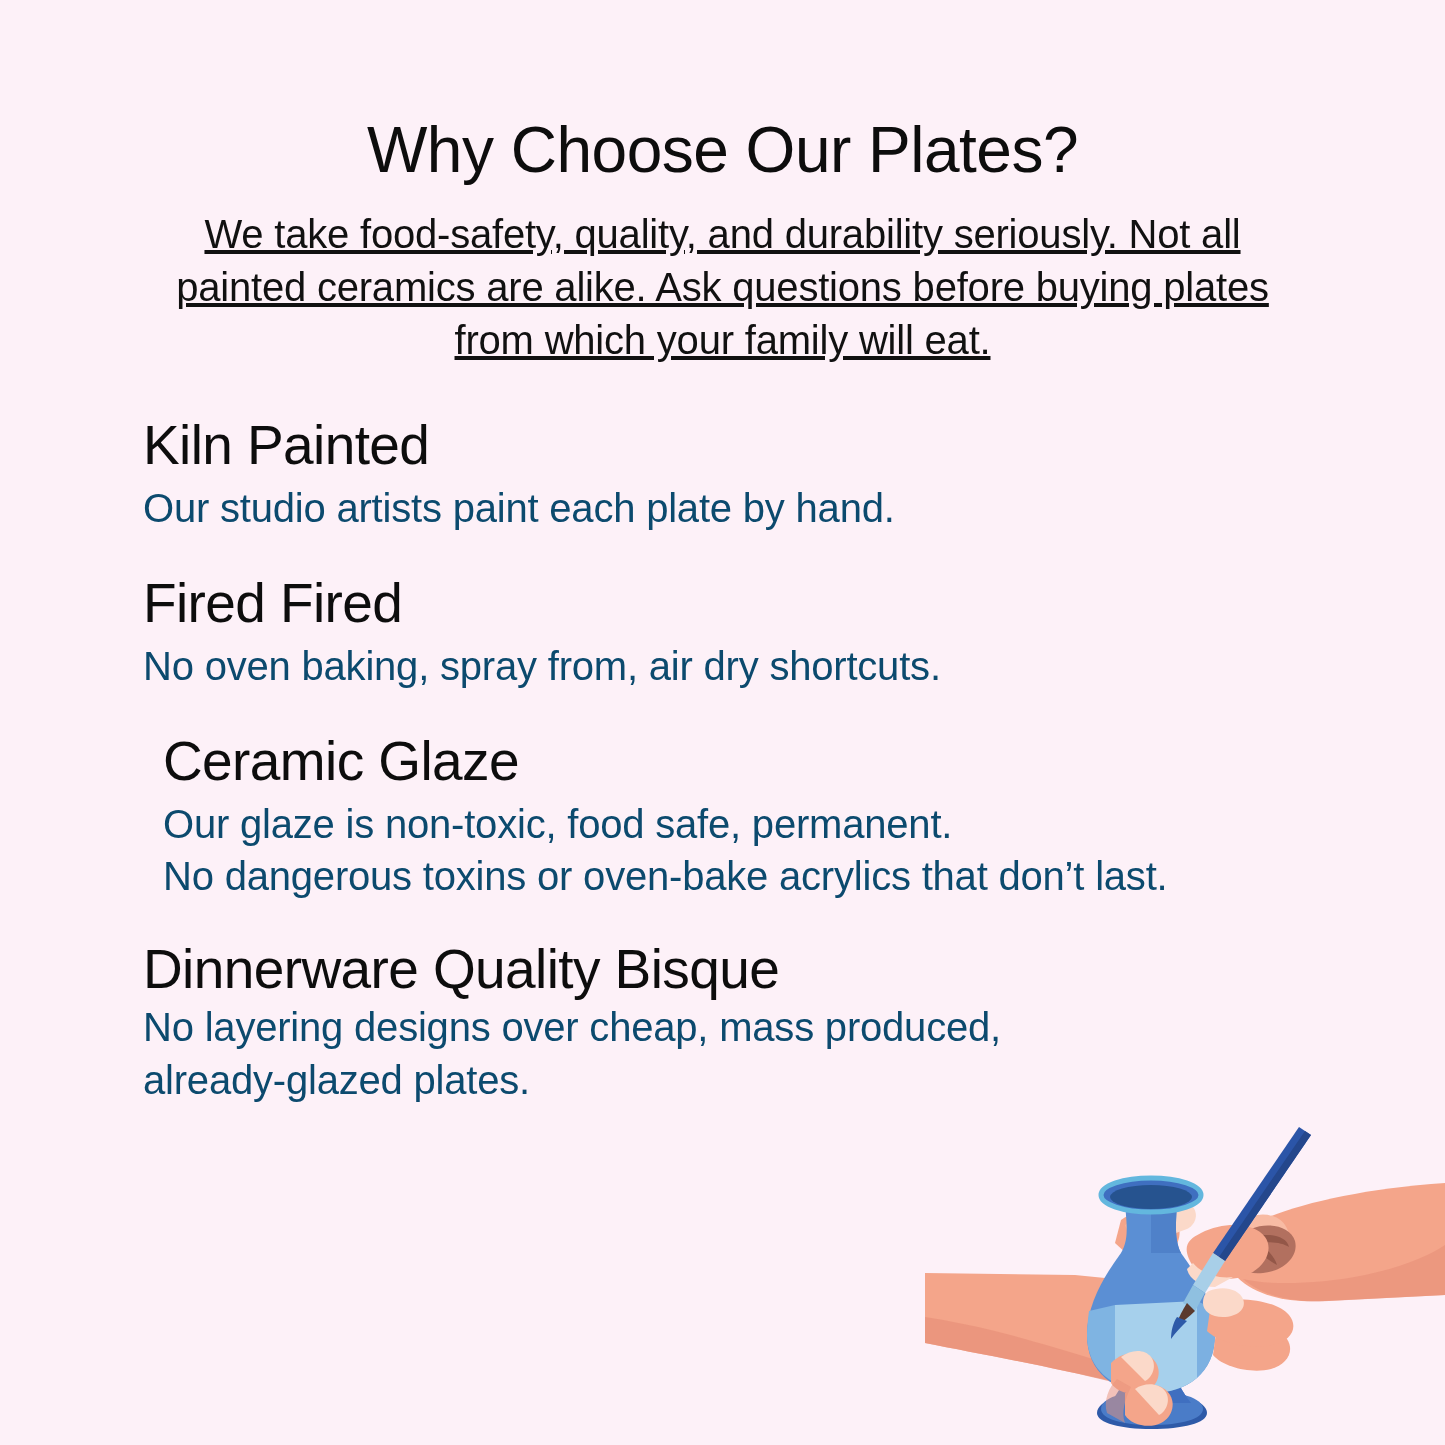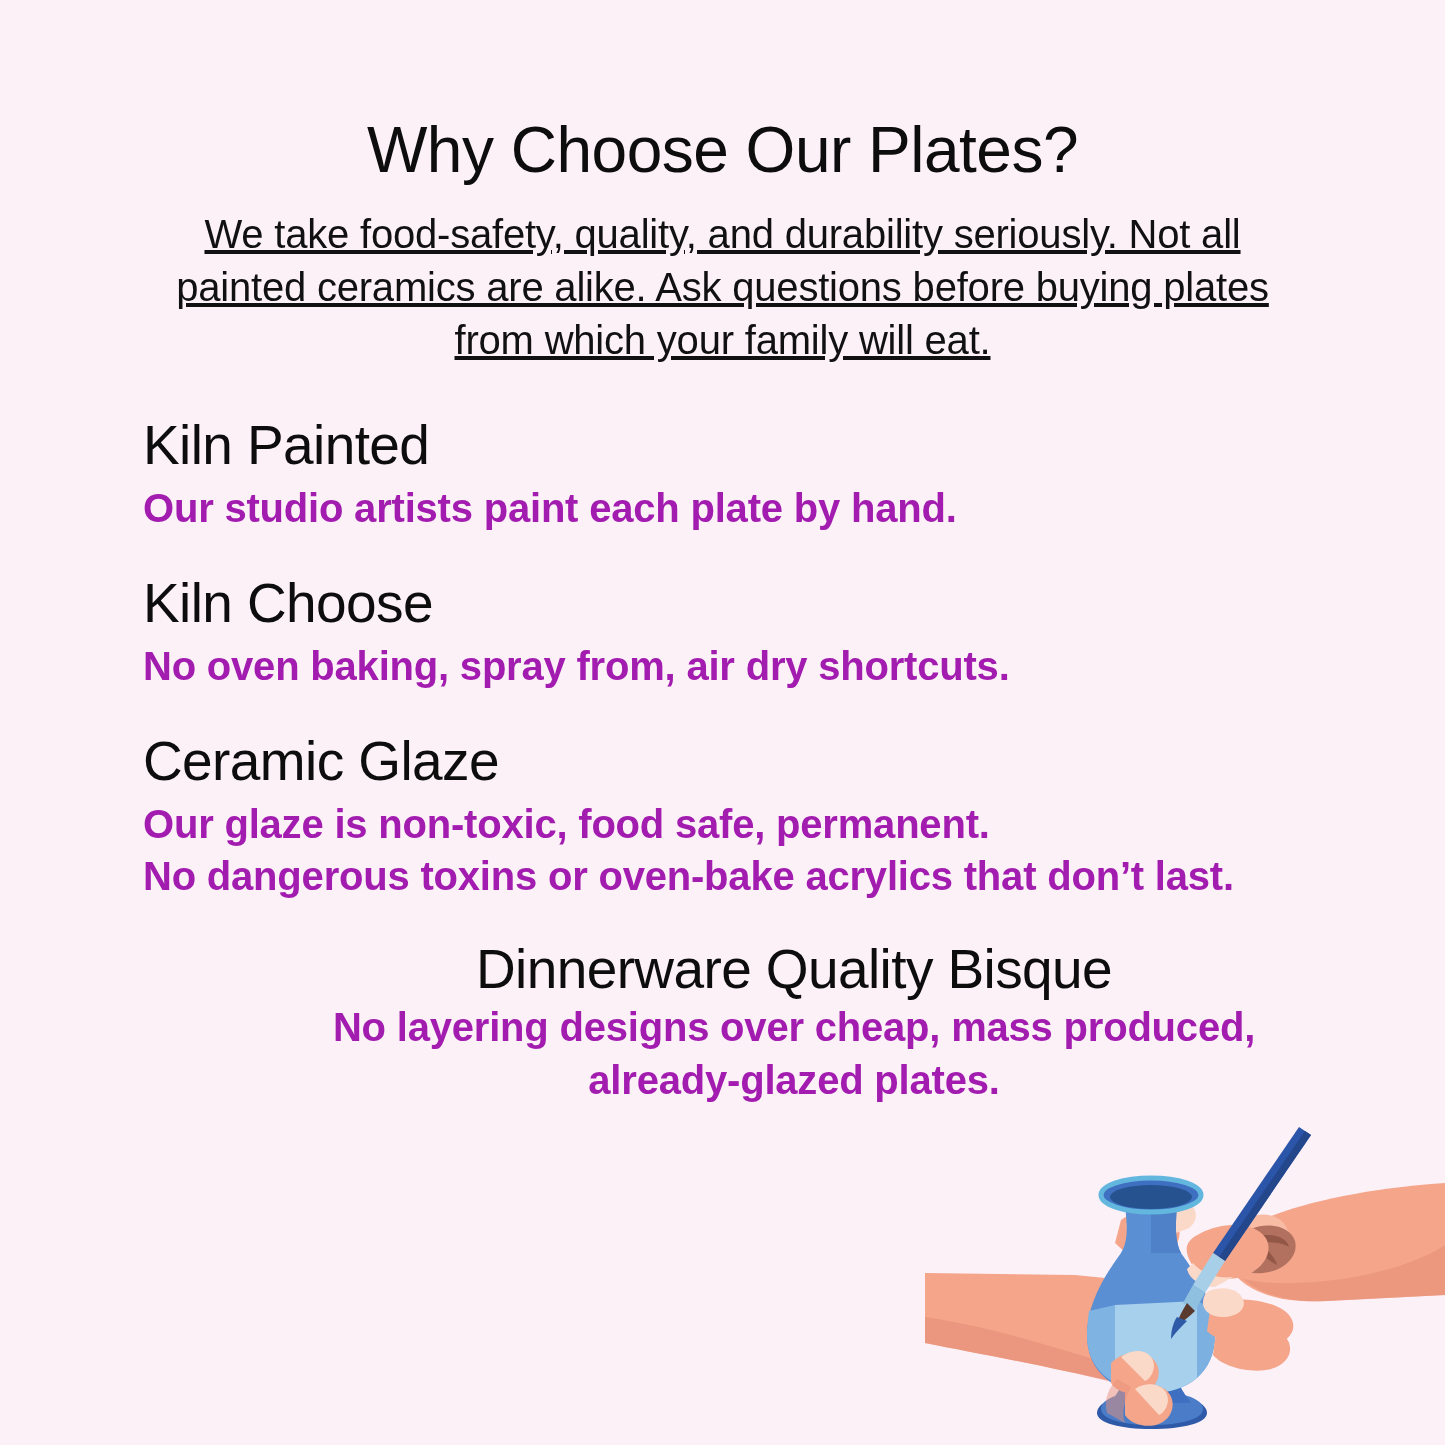--- a/index.html
+++ b/index.html
@@ -40,42 +40,42 @@
     letter-spacing:-0.2px;
     text-decoration:underline;
   }
 
   
   .features{
     margin-top:48px;
     padding-left:143px;
   }
   .feature{ margin-bottom:40px; }
-  .feature:last-child{ margin-bottom:11px;text-align:center; }
+  .feature:last-child{ margin-bottom:11px; }
   .feature-title{
     font-size:55px;
     line-height:1.06;
     font-weight:400;
     margin:0 0 8px 0;
     letter-spacing:-0.6px;
     color:#0d0d0d;
   }
   .feature-line{
     font-size:40px;
     line-height:1.30;
-    font-weight:700;
+    font-weight:400;
     margin:0;
     letter-spacing:-0.2px;
-    color:#a21caf;
+    color:#0c4a6e;
     white-space:nowrap;
   }
   
   .f-hand{ margin-bottom:40px; }
   .f-kiln{ margin-bottom:40px; }
-  .f-glaze{ margin-bottom:38px; }
+  .f-glaze{ margin-bottom:38px;margin-left:20px; }
   .f-bisque .feature-title{ margin-bottom:2px; }
   .f-bisque .feature-line{ line-height:1.33; }
 
   
   .illustration{
     position:absolute;
     right:0;
     bottom:0;
     width:520px;
     height:320px;
@@ -94,21 +94,21 @@
   </div>
 
   <div class="features">
 
     <section class="feature f-hand">
       <h2 class="feature-title">Kiln Painted</h2>
       <p class="feature-line">Our studio artists paint each plate by hand.</p>
     </section>
 
     <section class="feature f-kiln">
-      <h2 class="feature-title">Kiln Choose</h2>
+      <h2 class="feature-title">Fired Fired</h2>
       <p class="feature-line">No oven baking, spray from, air dry shortcuts.</p>
     </section>
 
     <section class="feature f-glaze">
       <h2 class="feature-title">Ceramic Glaze</h2>
       <p class="feature-line">Our glaze is non-toxic, food safe, permanent.</p>
       <p class="feature-line">No dangerous toxins or oven-bake acrylics that don’t last.</p>
     </section>
 
     <section class="feature f-bisque">

